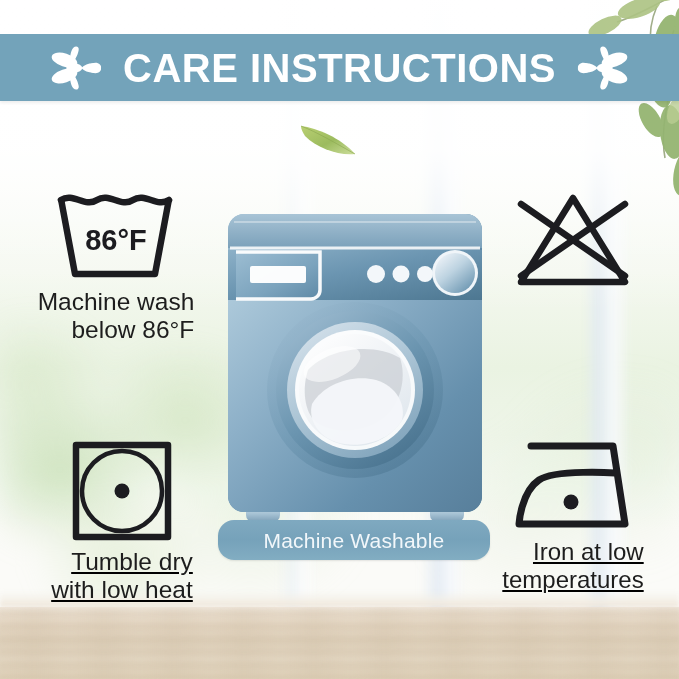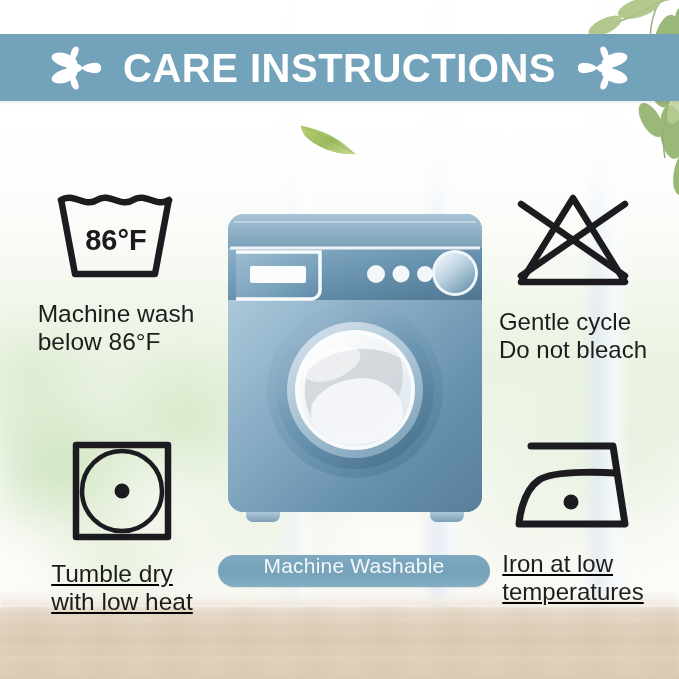--- a/index.html
+++ b/index.html
@@ -160,22 +160,22 @@
   
   .care-item {
     position: absolute;
     width: 200px;
     display: flex;
     flex-direction: column;
     align-items: center;
   }
   .care-item .sym { display: block; }
   .care-label {
-    margin-top: 18px;
-    text-align: left;
+    margin-top: 6px;
+    text-align: right;
     color: #1d1d1d;
     font-size: 24.5px;
     line-height: 1.15;
     font-family: "Liberation Sans", sans-serif;
     white-space: pre-line;
   }
 
   #item-wash    { left: 16px;  top: 190px; }
   #item-bleach  { left: 473px; top: 190px; }
   #item-dry     { left: 22px;  top: 440px; text-decoration: underline; }
@@ -190,26 +190,27 @@
     left: 224px;
     top: 208px;
     width: 262px;
     height: 330px;
   }
 
   
   .badge {
     position: absolute;
     left: 218px;
-    top: 555px;
+    top: 520px;
     width: 272px;
-    height: 32px;
+    height: 40px;
     border-radius: 16px;
     background: linear-gradient(to bottom, #7fa9c0 0%, #76a2ba 50%, #82adc2 100%);
     display: flex;
+    align-items: center;
     justify-content: center;
     box-shadow: 0 1px 2px rgba(0,0,0,0.10);
   }
   .badge-text {
     color: #f2f7fa;
     font-size: 21px;
     line-height: 1;
     font-family: "Liberation Sans", sans-serif;
     letter-spacing: 0.2px;
   }
@@ -303,22 +304,20 @@
   </div>
 
   <div class="care-item" id="item-bleach">
     <svg class="sym" width="132" height="100" viewBox="0 0 132 100">
       <g fill="none" stroke="#1c1c20" stroke-width="6.5" stroke-linejoin="round" stroke-linecap="round">
         <path d="M66 8 L118 92 L14 92 Z"></path>
         <path d="M14 14 L118 86"></path>
         <path d="M118 14 L14 86"></path>
       </g>
     </svg>
-    <div class="care-label">Gentle cycle
-Do not bleach</div>
   </div>
 
   <div class="care-item" id="item-dry">
     <svg class="sym" width="102" height="102" viewBox="0 0 102 102">
       <rect x="5" y="5" width="92" height="92" fill="none" stroke="#1c1c20" stroke-width="6.5" stroke-linejoin="round"></rect>
       <circle cx="51" cy="51" r="40" fill="none" stroke="#1c1c20" stroke-width="4.5"></circle>
       <circle cx="51" cy="51" r="7.5" fill="#1c1c20"></circle>
     </svg>
     <div class="care-label">Tumble dry
 with low heat</div>

